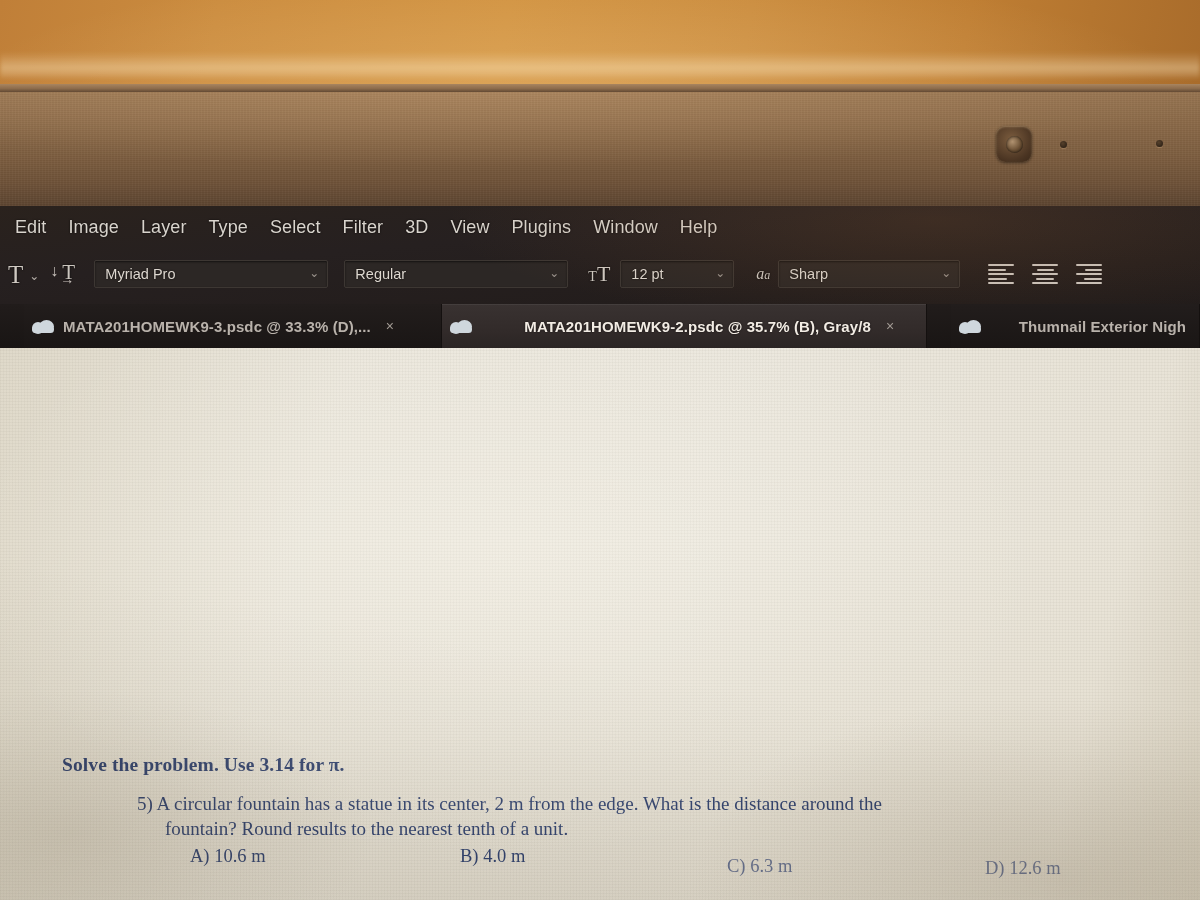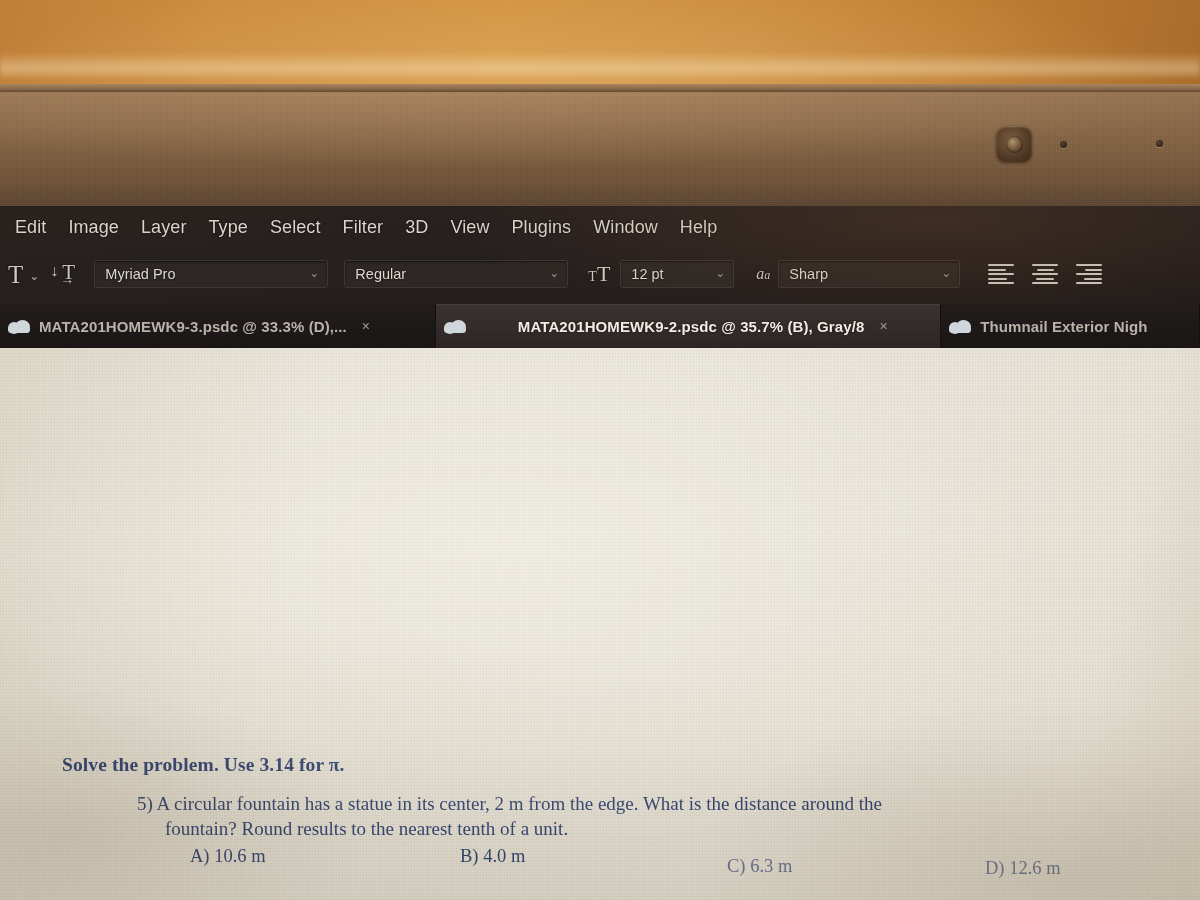--- a/index.html
+++ b/index.html
@@ -198,41 +198,41 @@
     display: flex; align-items: stretch;
   }
   .tab {
     display: flex; align-items: center; gap: 9px;
     padding: 0 13px 0 8px;
     box-sizing: border-box;
     border-right: 1px solid #14100f;
     white-space: nowrap;
     position: relative;
   }
-  .tab.inactive { background: linear-gradient(180deg, #221d1c, #1a1615); }
+  .tab.inactive { background: linear-gradient(180deg, #221d1c, #1a1615); margin-left: 24px; }
   .tab.active {
     background: linear-gradient(180deg, #393231, #322b2a 60%, #2b2524);
     box-shadow: inset 0 1px 0 rgba(255,255,255,.06);
   }
   .tab-label { font-size: 15px; font-weight: bold; letter-spacing: .1px; }
   .tab.inactive .tab-label { color: #b9b2ab; }
   .tab.active  .tab-label { color: #f2ece4; text-shadow: 0 0 2px rgba(0,0,0,.6); margin-left: 43px; }
   .tab-close { color: #a29b94; font-size: 14px; padding-left: 6px; }
   .cloud {
     width: 22px; height: 14px; position: relative; flex: 0 0 22px;
   }
   .cloud::before, .cloud::after, .cloud i {
     content: ""; position: absolute; background: #cfd7dd; border-radius: 50%;
   }
   .cloud::before { width: 12px; height: 12px; left: 0px; top: 3px; }
   .cloud::after  { width: 15px; height: 13px; left: 7px; top: 1px; }
   .cloud i { width: 22px; height: 7px; left: 0; top: 7px; border-radius: 4px; }
   .tab-1 { width: 438px; }
   .tab-2 { width: 508px; }
-  .tab-3 { width: 260px; }
+  .tab-3 { width: 260px; justify-content: space-between; }
 
   
   .canvas {
     position: absolute; left: 0; top: 348px;
     width: 1200px; height: 552px;
     background:
       linear-gradient(104deg, rgba(214,206,186,0.55) 0%, rgba(236,231,218,0.18) 26%, rgba(247,244,236,0.05) 55%, rgba(228,221,205,0.35) 88%, rgba(205,196,176,0.6) 100%),
       linear-gradient(180deg, #eae6dc 0%, #ecE8de 35%, #e7e2d6 70%, #ddd7c9 100%);
     overflow: hidden;
   }

